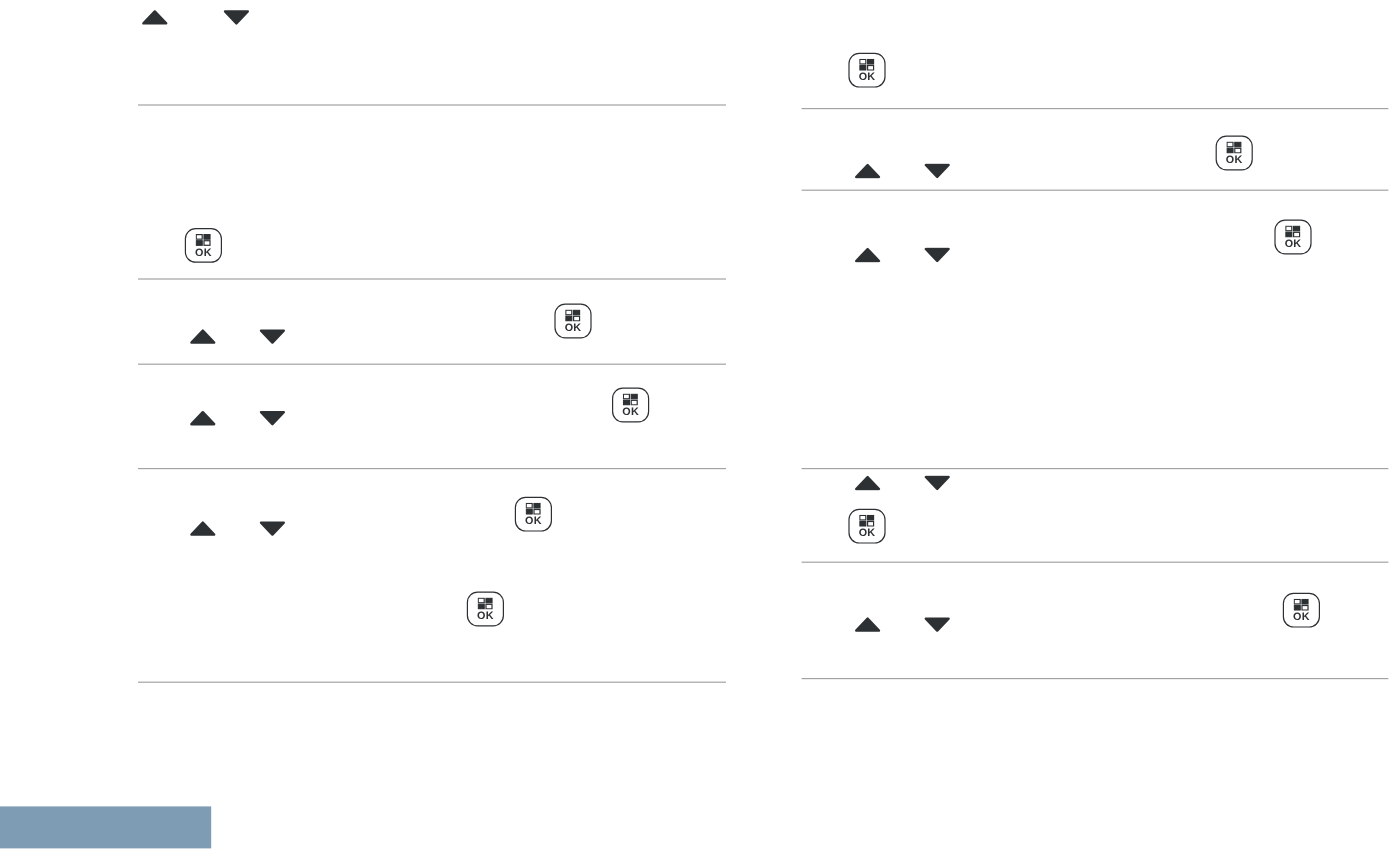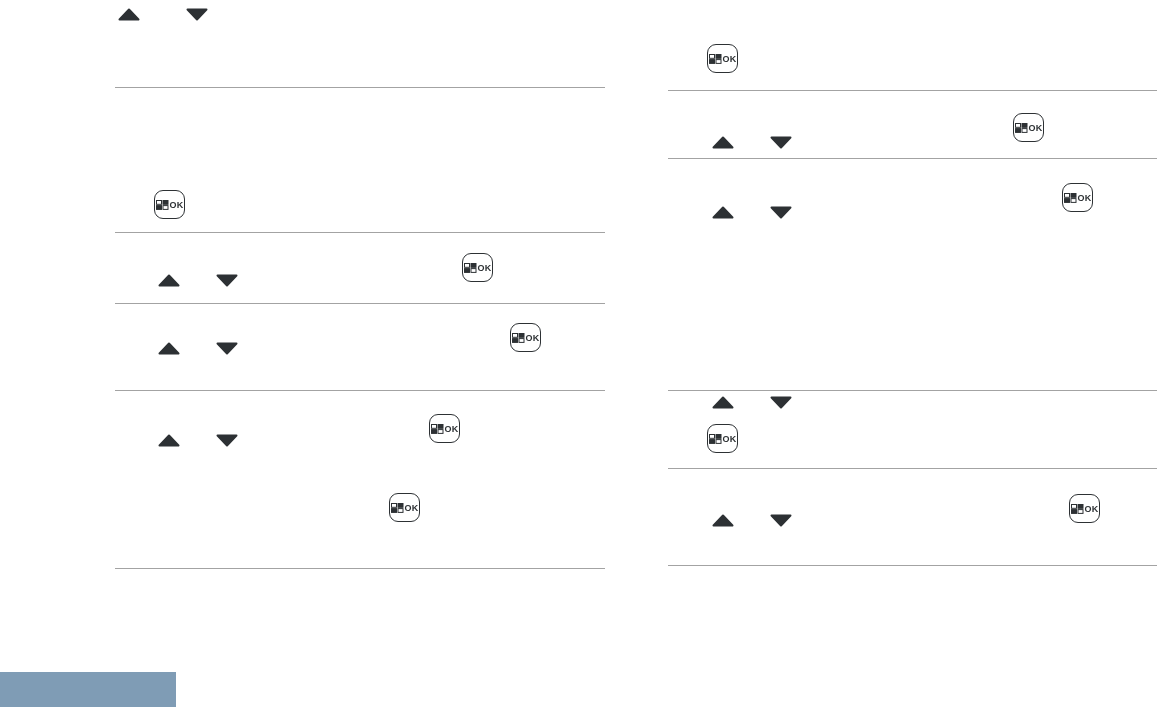--- a/index.html
+++ b/index.html
@@ -9,21 +9,21 @@
     --page-background:#ffffff;
   }
   *{box-sizing:border-box;margin:0;padding:0}
   body{font-family:"Liberation Sans", sans-serif;background:#ffffff}
   .page{position:relative;width:1159px;height:712px;background:var(--page-background);overflow:hidden}
   .divider{position:absolute;height:0;border-top:1px solid var(--divider)}
   .arrow{position:absolute;width:22px;height:13px;display:inline-block}
   .arrow svg{display:block;width:100%;height:100%}
   .arrow path{fill:var(--icon-ink);stroke:var(--icon-ink);stroke-width:2;stroke-linejoin:round}
   .okbtn{position:absolute;width:31px;height:29px;border:1.6px solid var(--icon-ink);border-radius:9px;background:#fff;
-         display:flex;align-items:center;justify-content:center;gap:1px;padding-top:1px}
+         display:flex;flex-direction:column;align-items:center;justify-content:center;gap:1px;padding-top:1px}
   .grid-glyph{display:block;width:13px;height:10px}
   .grid-glyph rect{fill:none;stroke:var(--icon-ink);stroke-width:1}
   .grid-glyph rect.f{fill:var(--icon-ink)}
   .ok-label{font-size:9px;line-height:9px;font-weight:700;color:var(--icon-ink);letter-spacing:.2px}
   .footer-bar{position:absolute;left:0;top:672px;width:176px;height:35px;background:var(--footer-bar)}
 </style>
 </head>
 <body>
 
 <div class="page">

